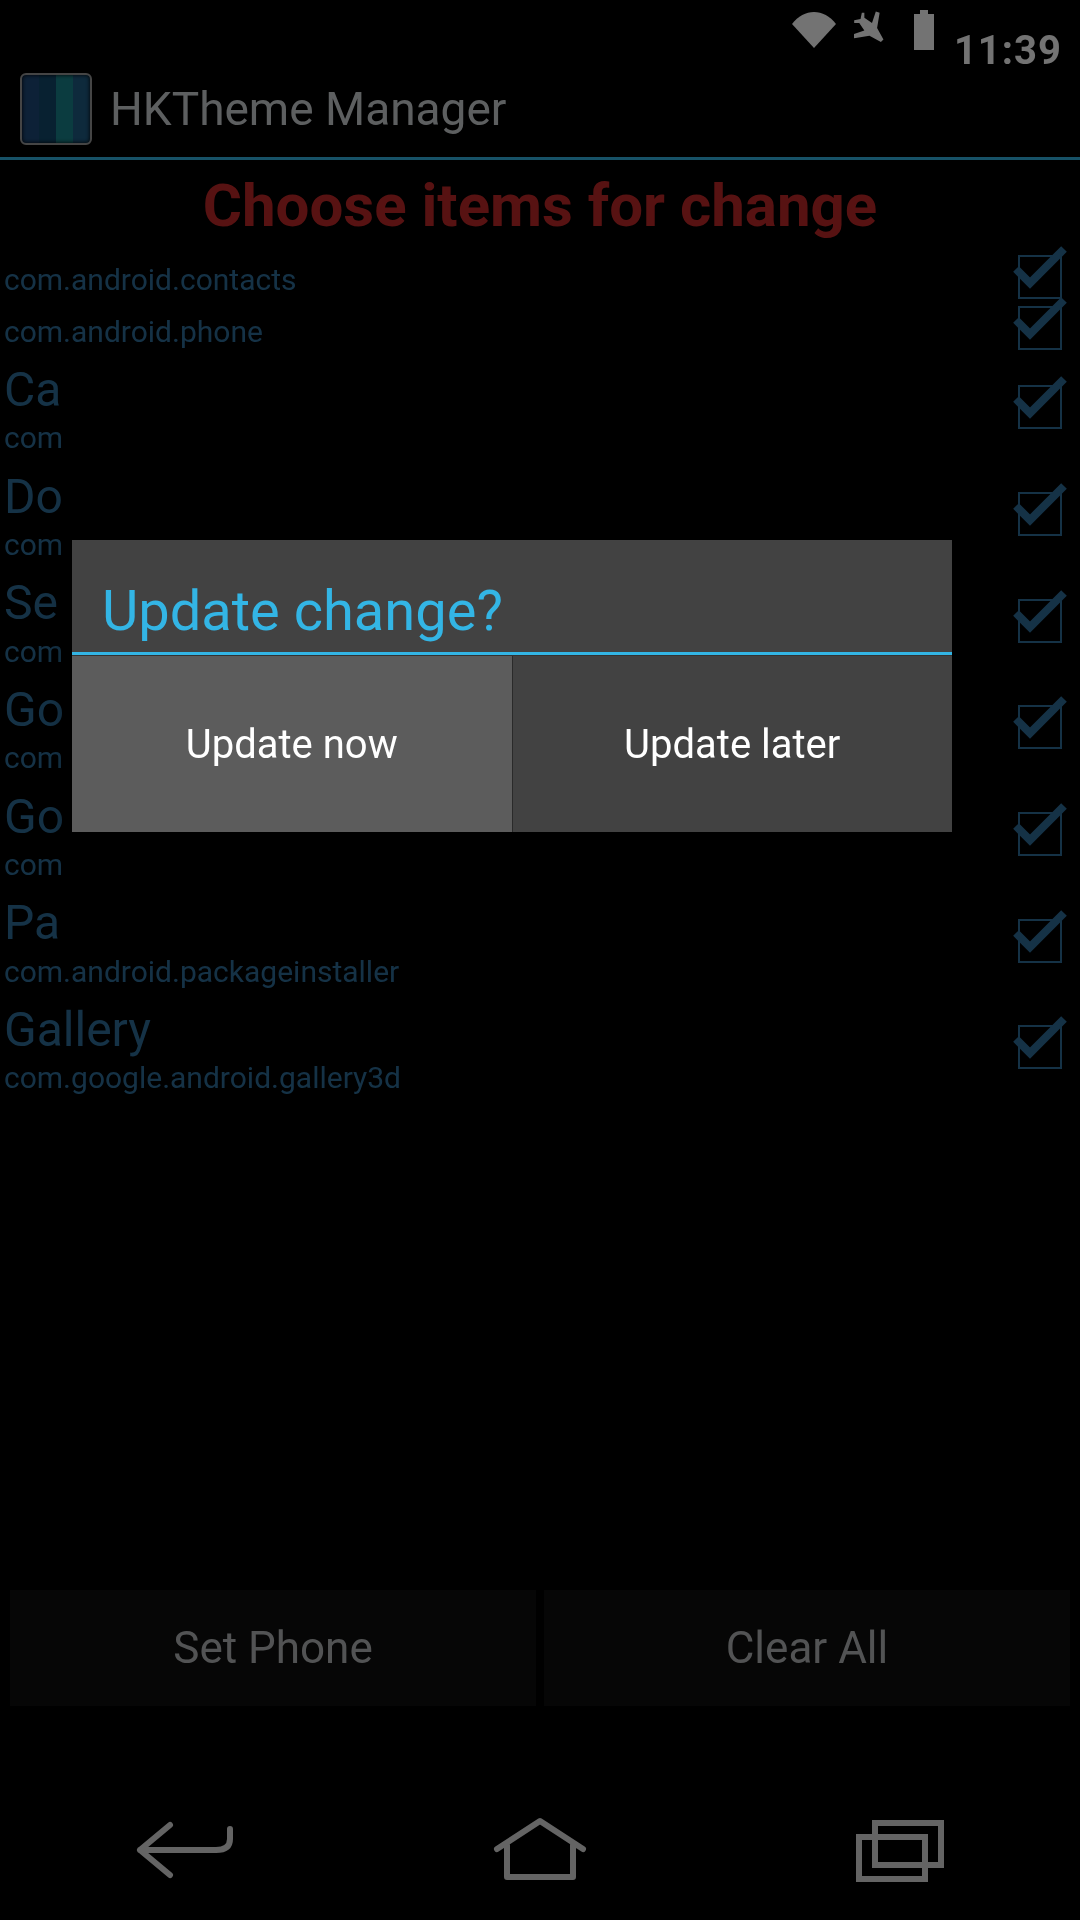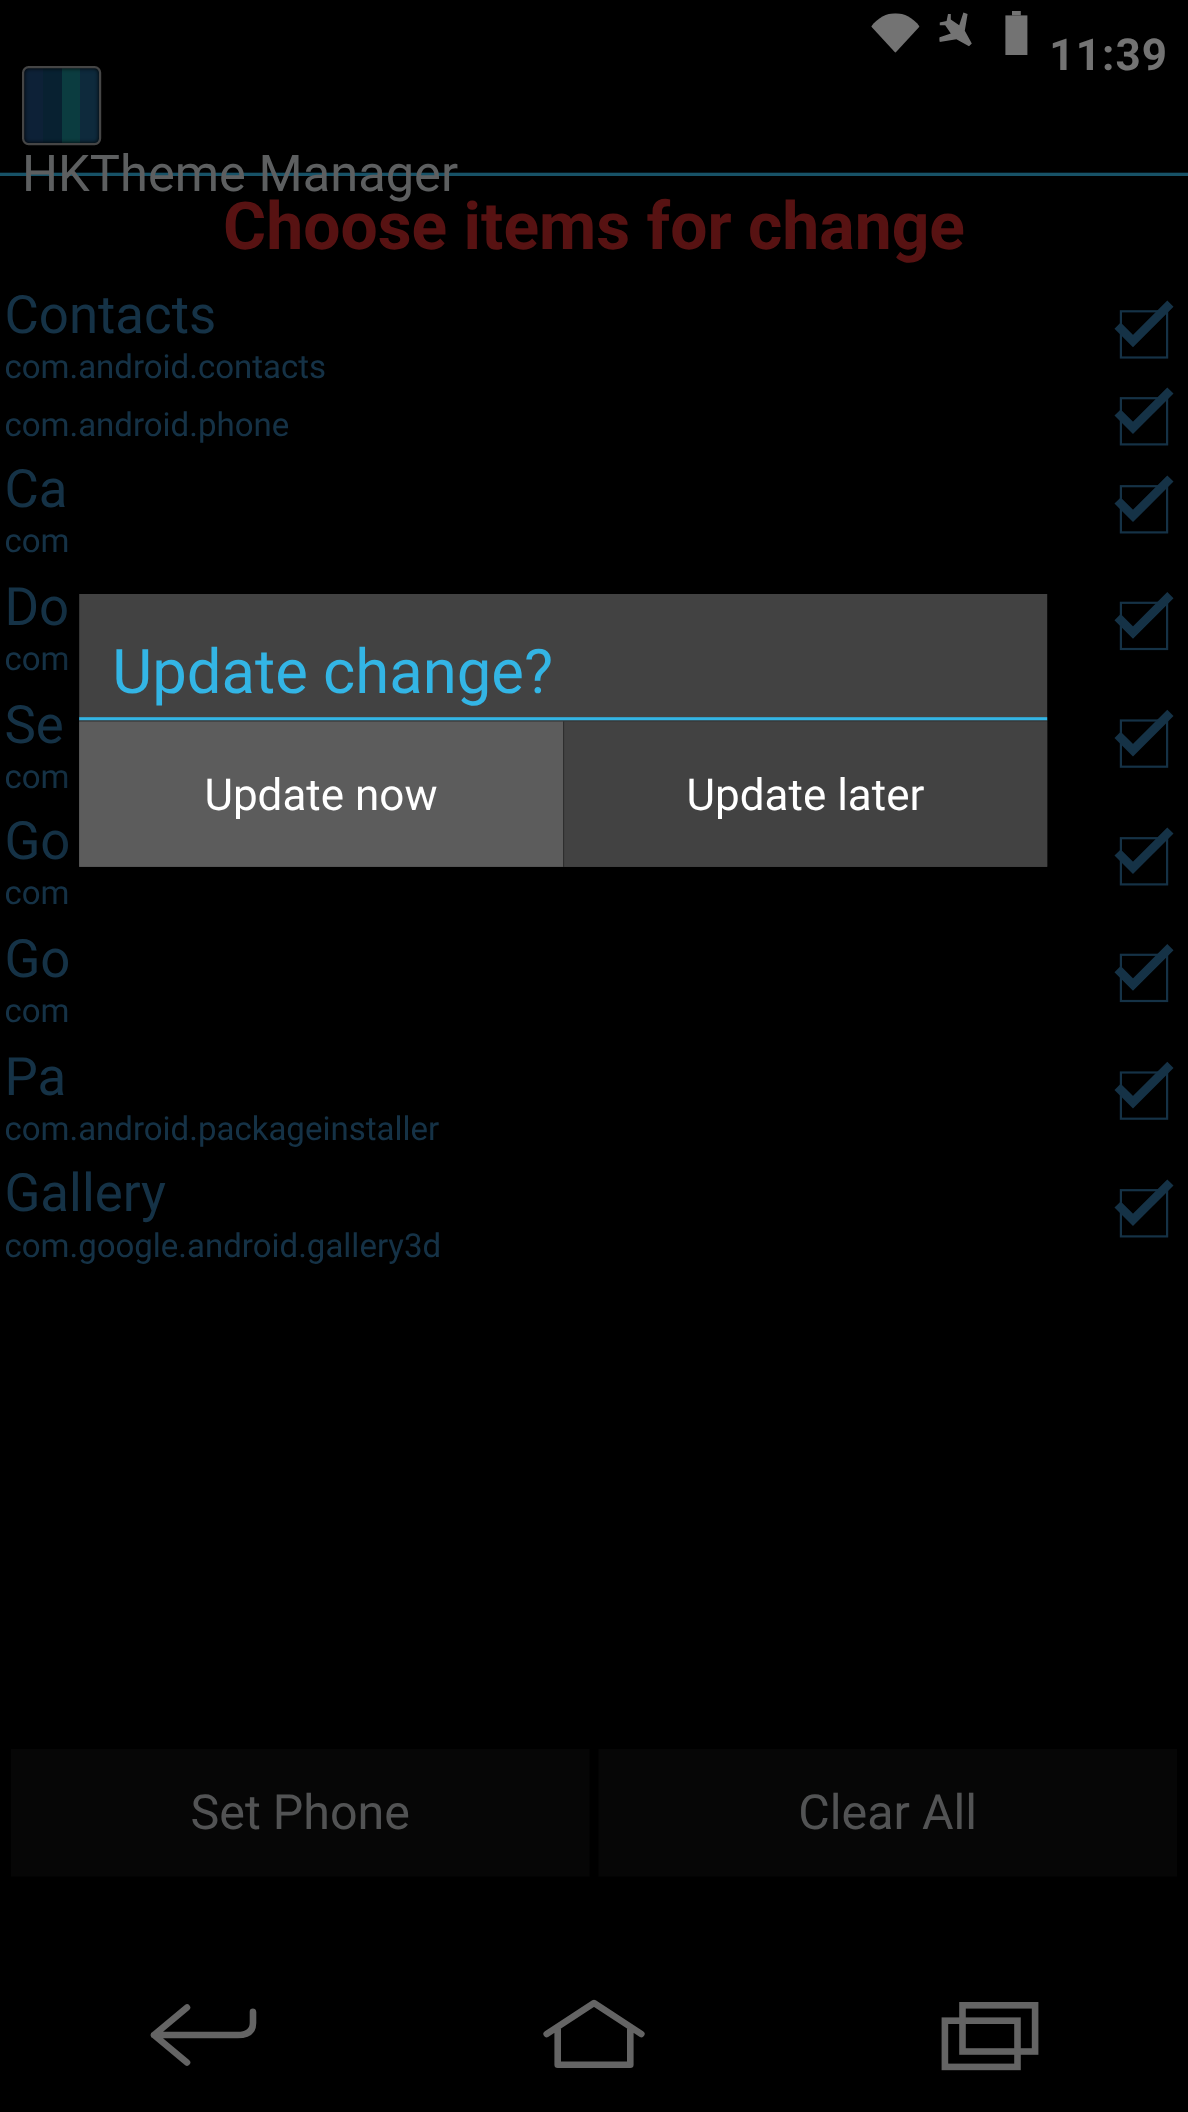--- a/index.html
+++ b/index.html
@@ -2,21 +2,21 @@
 <html><head>
 <meta charset="utf-8">
 <style>
   * { margin: 0; padding: 0; box-sizing: border-box; }
   html, body { width: 1080px; height: 1920px; background: #000; font-family: Roboto, "Helvetica Neue", Arial, sans-serif; overflow: hidden; }
   
   .statusbar { height: 60px; display: flex; align-items: center; justify-content: flex-end; padding: 0 18px; color: #fff; font-size: 40px; gap: 18px; }
   .status-icon { display: inline-flex; }
   .status-time { font-weight: 700; letter-spacing: 1px; margin-top: 40px; }
   
-  .actionbar { height: 100px; display: flex; padding: 0 20px 0 20px; border-bottom: 3px solid #33b5e5; flex-direction: column; }
+  .actionbar { height: 100px; display: flex; align-items: center; padding: 0 20px 0 20px; border-bottom: 3px solid #33b5e5; }
   .app-icon { width: 72px; height: 72px; margin-right: 18px; border: 2px solid #999; border-radius: 6px; background: linear-gradient(90deg,#1e4a7a 25%,#124a6e 25% 50%,#1a868e 50% 75%,#1f5d86 75%); box-shadow: inset 0 0 4px #000; flex: 0 0 auto; }
   .app-title { color: #cfd3d6; font-size: 46px; font-weight: 400; }
   
   .list-header { color: #c22828; font-size: 60px; font-weight: 700; text-align: center; padding: 10px 0 12px; }
   
   .list { position: relative; }
   .row { position: relative; padding: 6px 18px 6px 4px; }
   .row-title { color: #2f6f9c; font-size: 48px; line-height: 1.15; }
   .row-sub { color: #2f6f9c; font-size: 30px; line-height: 1.25; margin-top: 2px; }
   .row-check { position: absolute; right: 18px; top: 50%; transform: translateY(-50%); }
@@ -29,21 +29,21 @@
   .navbar { position: absolute; left: 0; right: 0; bottom: 0; height: 140px; display: flex; align-items: center; justify-content: space-around; background: #000; }
   .nav-btn { width: 260px; height: 120px; display: flex; align-items: center; justify-content: center; }
   
   .scrim { position: absolute; inset: 0; background: rgba(0,0,0,0.55); pointer-events: none; }
   
   .dialog { position: absolute; left: 72px; top: 540px; width: 880px; background: #424242; box-shadow: 0 8px 22px rgba(0,0,0,0.7); }
   .dialog-title { color: #33b5e5; font-size: 56px; padding: 38px 30px 8px 30px; font-weight: 400; }
   .dialog-divider { border: none; border-top: 3px solid #33b5e5; margin: 0; }
   .dialog-body { color: #fff; font-size: 42px; line-height: 1.42; padding: 28px 30px 36px 30px; }
   .dialog-btnbar { display: flex; border-top: 1px solid #333; }
-  .dialog-btn { flex: 1; height: 132px; display: flex; align-items: center; justify-content: center; font-size: 40px; color: #fff; background: #424242; }
+  .dialog-btn { flex: 1; height: 176px; display: flex; align-items: center; justify-content: center; font-size: 40px; color: #fff; background: #424242; }
   .dialog-btn.primary { background: #5c5c5c; }
   .dialog-btn-sep { width: 1px; background: #2a2a2a; }
 </style>
 </head>
 <body>
 
 <div class="statusbar">
   <span class="status-icon">
     <svg width="44" height="36" viewBox="0 0 44 36">
         <path fill="#fff" d="M22 36 L0 12 C6 4 14 0 22 0 C30 0 38 4 44 12 Z"></path>
@@ -66,21 +66,20 @@
 <div class="actionbar">
   <div class="app-icon"></div>
   <div class="app-title">HKTheme Manager</div>
 </div>
 
 <div class="list-header">Choose items for change</div>
 
 <div class="list">
 
   <div class="row">
-    <div class="row-title">Contacts</div>
     <div class="row-sub">com.android.contacts</div>
     <span class="row-check"><span class="row-check-box"></span><svg class="row-check-tick" width="56" height="46" viewBox="0 0 56 46">
           <polyline points="4,24 18,38 52,4" fill="none" stroke="#2f6f9c" stroke-width="8"></polyline>
         </svg></span>
   </div>
 
   <div class="row">
     <div class="row-sub">com.android.phone</div>
     <span class="row-check"><span class="row-check-box"></span><svg class="row-check-tick" width="56" height="46" viewBox="0 0 56 46">
           <polyline points="4,24 18,38 52,4" fill="none" stroke="#2f6f9c" stroke-width="8"></polyline>

